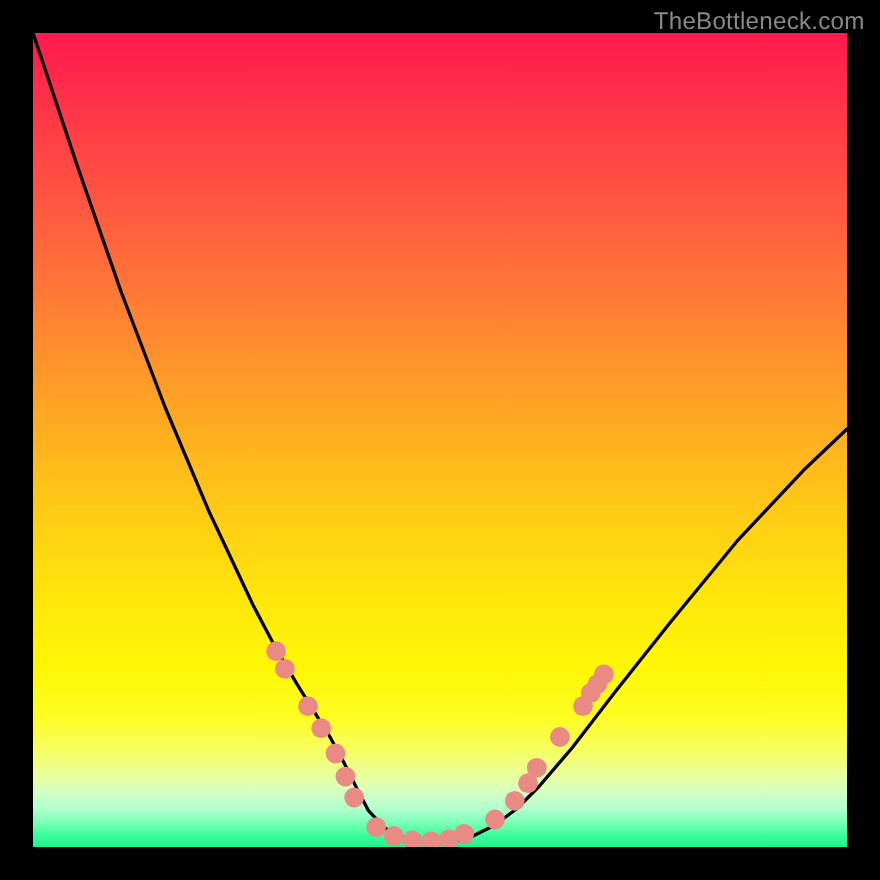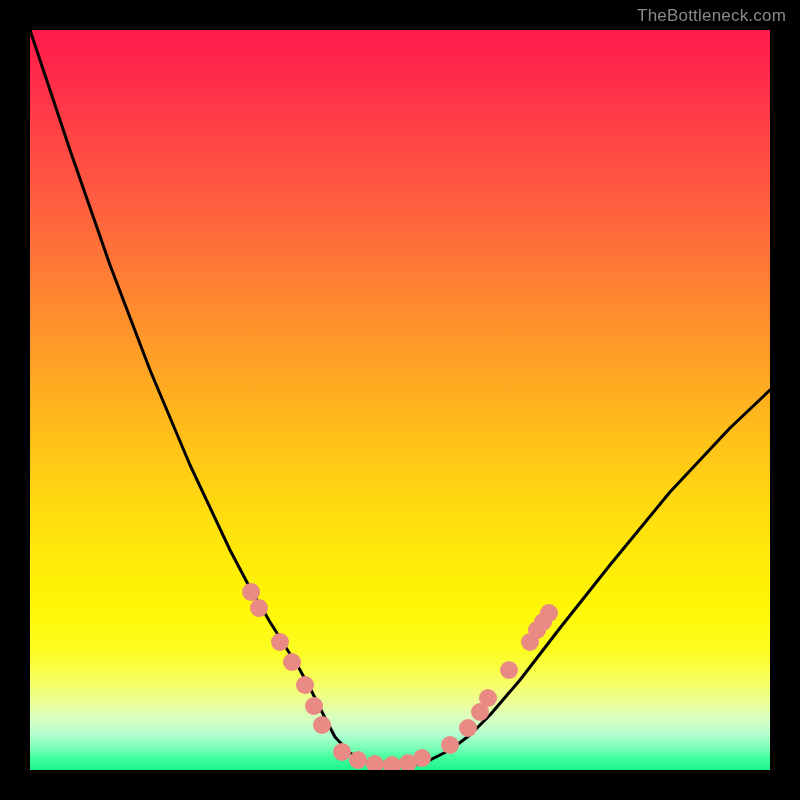--- a/index.html
+++ b/index.html
@@ -54,21 +54,21 @@
     position: absolute;
     left: 0; top: 0;
     width: 740px;
     height: 740px;
   }
   .watermark {
     position: absolute;
     top: 6px;
     right: 14px;
     color: #888888;
-    font-size: 17px;
+    font-size: 22px;
     font-weight: 500;
     letter-spacing: 0.2px;
     user-select: none;
   }
 </style>
 </head>
 <body>
 
 <div class="frame">
   <div class="plot-area">

